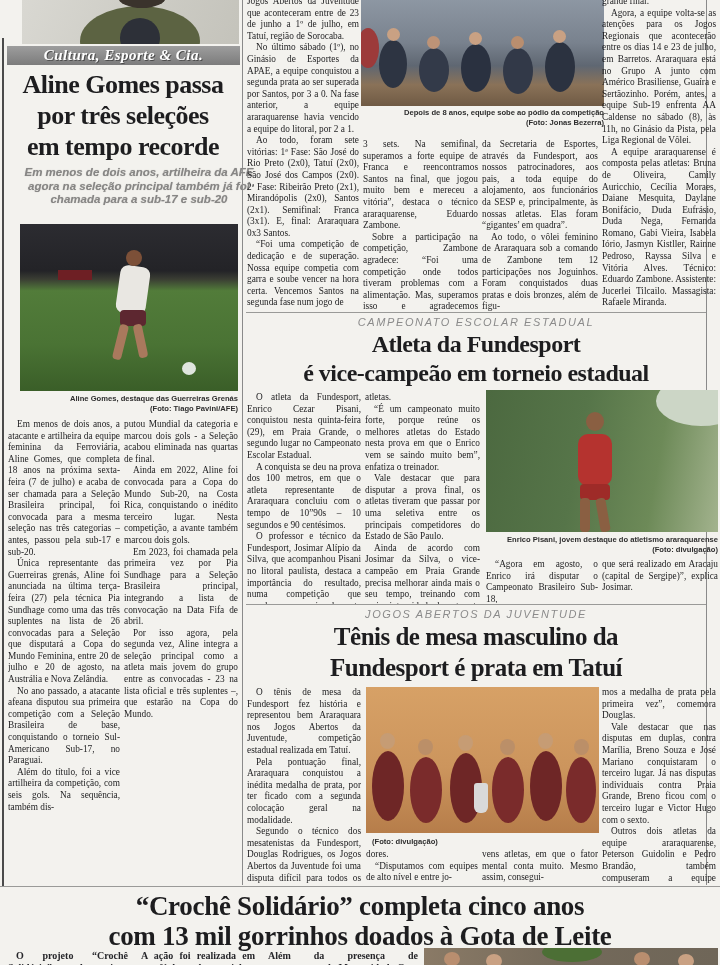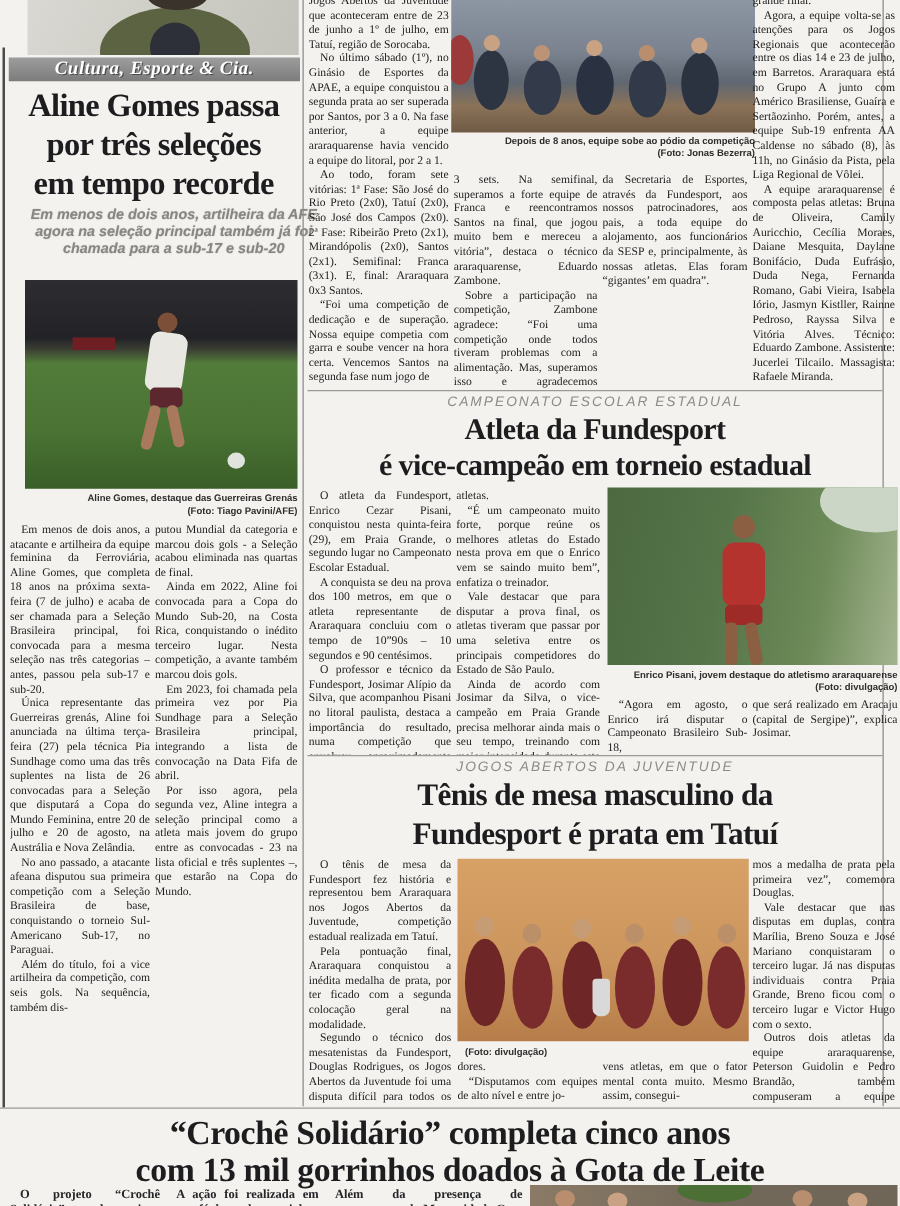--- a/index.html
+++ b/index.html
@@ -138,20 +138,21 @@
     <div>Depois de 8 anos, equipe sobe ao pódio da competição</div>
     <div>(Foto: Jonas Bezerra)</div>
   </div>
 
   <div class="abs bodycol cont" style="left:363px;top:139px;width:115px;height:173px;">
       <p>3 sets. Na semifinal, superamos a forte equipe de Franca e reencontramos Santos na final, que jogou muito bem e mereceu a vitória”, destaca o técnico araraquarense, Eduardo Zambone.</p>
       <p>Sobre a participação na competição, Zambone agradece: “Foi uma competição onde todos tiveram problemas com a alimentação. Mas, superamos isso e agradecemos enormemente todo o apoio</p>
     </div>
   <div class="abs bodycol cont" style="left:482px;top:139px;width:116px;height:173px;">
       <p>da Secretaria de Esportes, através da Fundesport, aos nossos patrocinadores, aos pais, a toda equipe do alojamento, aos funcionários da SESP e, principalmente, às nossas atletas. Elas foram “gigantes’ em quadra”.</p>
+      <p>Ao todo, o vôlei feminino de Araraquara sob a comando de Zambone tem 12 participações nos Joguinhos. Foram conquistados duas pratas e dois bronzes, além de figu-</p>
     </div>
   <div class="abs bodycol cont" style="left:602px;top:-4px;width:114px;height:316px;">
       <p>grande final.</p>
       <p>Agora, a equipe volta-se as atenções para os Jogos Regionais que acontecerão entre os dias 14 e 23 de julho, em Barretos. Araraquara está no Grupo A junto com Américo Brasiliense, Guaíra e Sertãozinho. Porém, antes, a equipe Sub-19 enfrenta AA Caldense no sábado (8), às 11h, no Ginásio da Pista, pela Liga Regional de Vôlei.</p>
       <p>A equipe araraquarense é composta pelas atletas: Bruna de Oliveira, Camily Auricchio, Cecília Moraes, Daiane Mesquita, Daylane Bonifácio, Duda Eufrásio, Duda Nega, Fernanda Romano, Gabi Vieira, Isabela Iório, Jasmyn Kistller, Rainne Pedroso, Rayssa Silva e Vitória Alves. Técnico: Eduardo Zambone. Assistente: Jucerlei Tilcailo. Massagista: Rafaele Miranda.</p>
     </div>
 
   <div class="abs kicker" style="left:246px;top:316px;width:460px;">CAMPEONATO ESCOLAR ESTADUAL</div>
   <div class="abs headline hl-mid" style="left:246px;top:330px;width:460px;">
       <p>Atleta da Fundesport</p>

